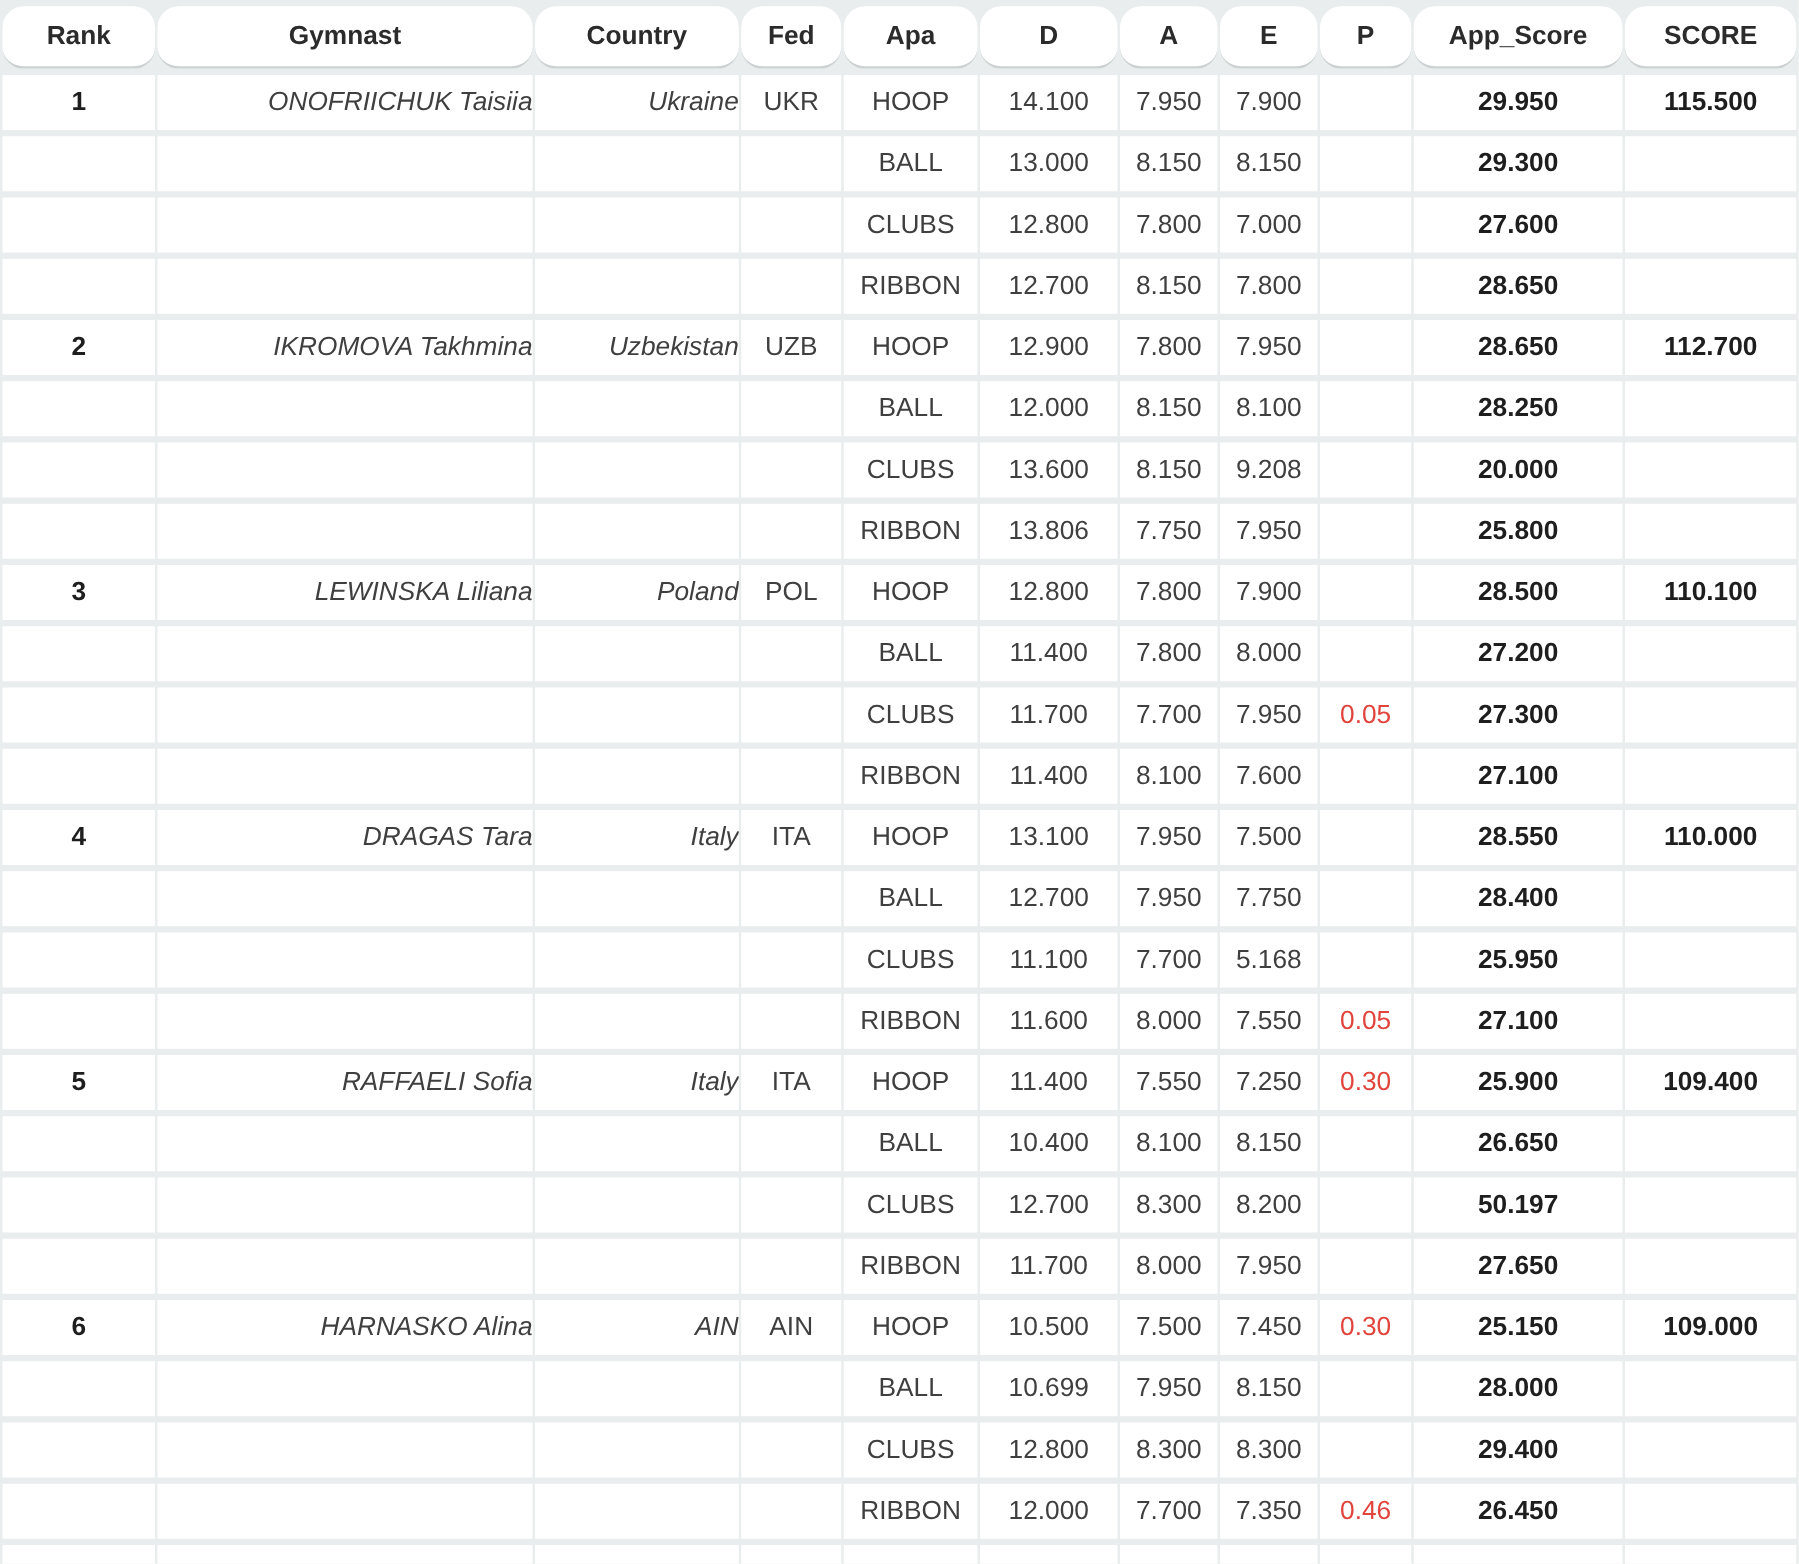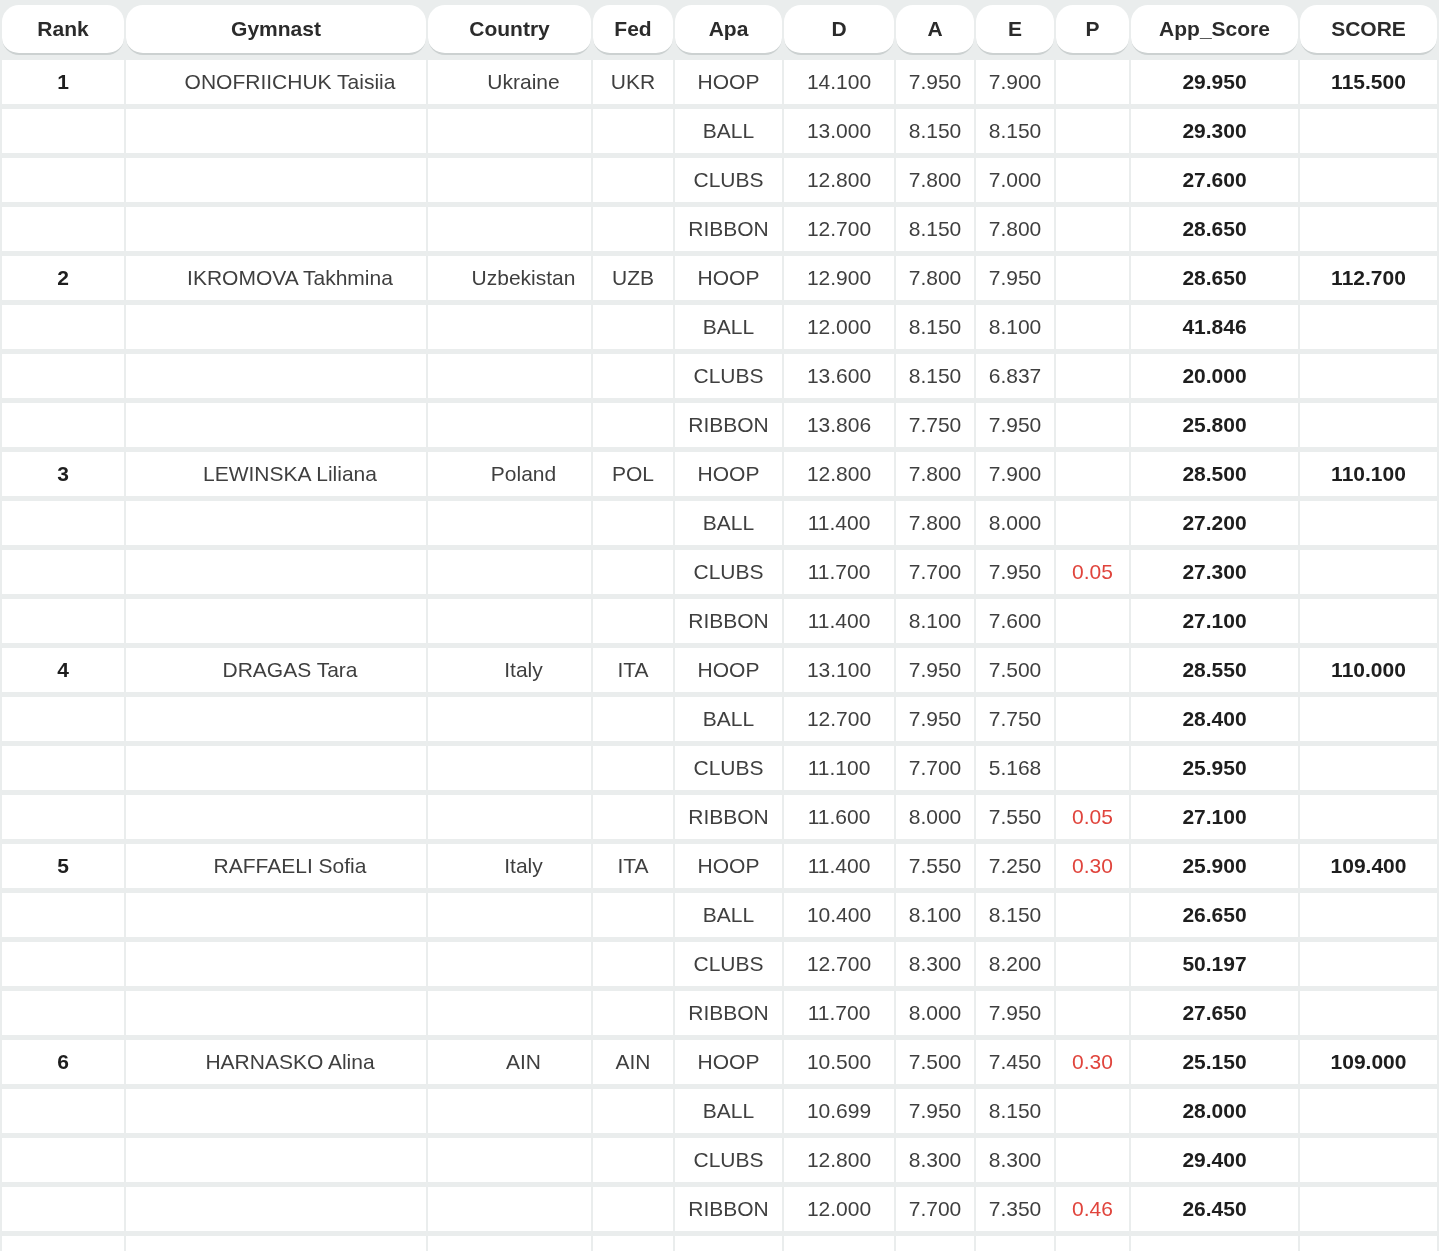--- a/index.html
+++ b/index.html
@@ -35,21 +35,21 @@
     white-space: nowrap;
     text-align: center;
   }
   th {
     height: 50px;
     font-weight: bold;
     color: #2b2b2b;
     border-bottom: 2px solid var(--header-line);
     border-radius: 17px;
   }
-  td.c-left { text-align: center; padding-left: 28px; }
+  td.c-left { text-align: right; padding-left: 28px; font-style: italic; }
   td.bold { font-weight: bold; color: var(--bold-text); }
   td.penalty { color: var(--penalty); }
   tr.partial td { height: 30px; }
 </style>
 </head>
 <body>
 
 <table class="results">
   <colgroup>
     <col style="width:122px">
@@ -148,32 +148,32 @@
       <tr>
         <td class="bold"></td>
         <td class="c-left"></td>
         <td class="c-left"></td>
         <td></td>
         <td>BALL</td>
         <td>12.000</td>
         <td>8.150</td>
         <td>8.100</td>
         <td class="penalty"></td>
-        <td class="bold">41.846</td>
+        <td class="bold">28.250</td>
         <td class="bold"></td>
       </tr>
       <tr>
         <td class="bold"></td>
         <td class="c-left"></td>
         <td class="c-left"></td>
         <td></td>
         <td>CLUBS</td>
         <td>13.600</td>
         <td>8.150</td>
-        <td>6.837</td>
+        <td>9.208</td>
         <td class="penalty"></td>
         <td class="bold">20.000</td>
         <td class="bold"></td>
       </tr>
       <tr>
         <td class="bold"></td>
         <td class="c-left"></td>
         <td class="c-left"></td>
         <td></td>
         <td>RIBBON</td>

